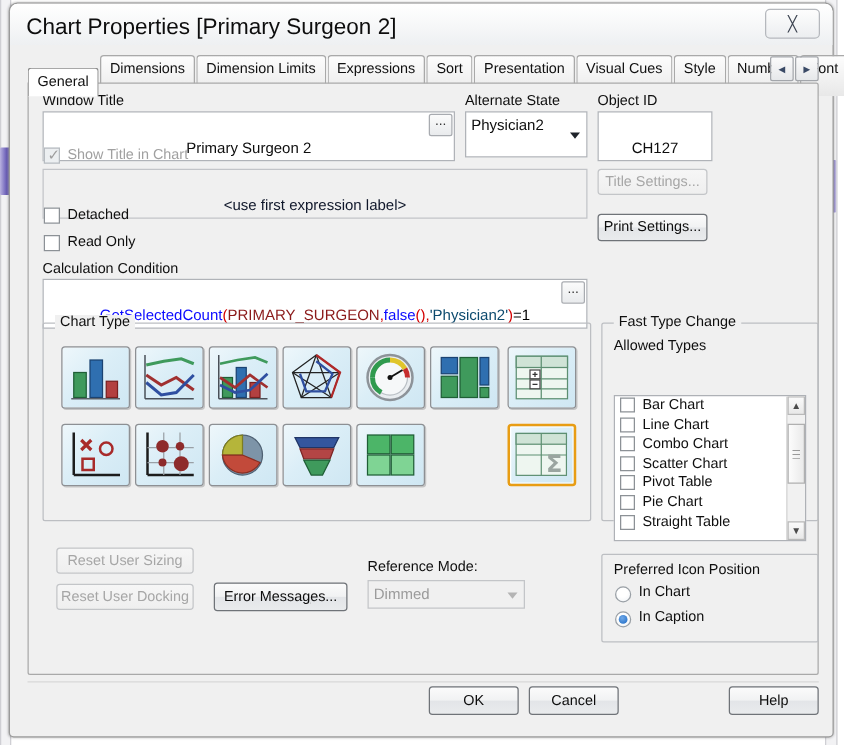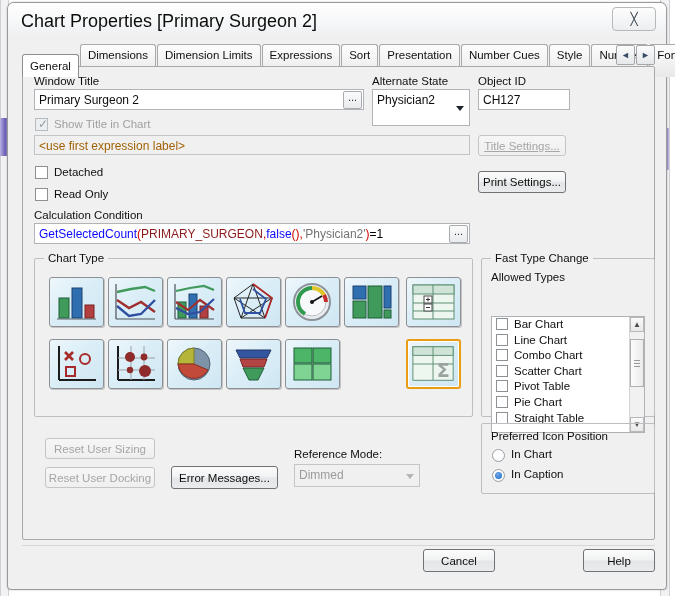--- a/index.html
+++ b/index.html
@@ -54,22 +54,22 @@
     border:1px solid #a3a6ab;border-radius:2px;margin-left:1px;
     text-align:center;line-height:19px;font-size:9px;color:#3a4a66;box-sizing:border-box;}
   .tabpage{position:absolute;left:13px;top:30px;right:10px;bottom:48px;
     background:#f0f0f0;border:1px solid #a9a9a9;border-radius:0 2px 2px 2px;}
 
   
   .lbl{position:absolute;font-size:11.5px;color:#0f0f0f;white-space:nowrap;}
   .lbl.dim{color:#a0a0a0;}
   .txt{position:absolute;background:#ffffff;border:1px solid #b0b3b8;
     box-sizing:border-box;font-size:12px;color:#0d0d0d;
-    padding:1px 4px;line-height:18px;white-space:nowrap;overflow:hidden;}
-  .txt.dis{background:#f0f0f0;border-color:#c2c4c8;color:#a16207;}
+    padding:19px 4px;line-height:18px;white-space:nowrap;overflow:hidden;text-align:center;}
+  .txt.dis{background:#f0f0f0;border-color:#c2c4c8;color:#0f172a;}
   .ell-btn{position:absolute;width:19px;height:18px;
     background:linear-gradient(to bottom,#fbfbfb,#e9ebed);
     border:1px solid #a8abb0;border-radius:2px;box-sizing:border-box;
     text-align:center;line-height:11px;font-size:11px;color:#333;}
   .btn{position:absolute;background:linear-gradient(to bottom,#fbfbfb 0%,#f1f2f3 48%,#e3e5e8 52%,#e9ebed 100%);
     border:1px solid #8e9196;border-radius:3px;box-sizing:border-box;
     font-size:11.5px;color:#0d0d0d;text-align:center;white-space:nowrap;
     display:flex;align-items:center;justify-content:center;}
   .btn.dis{color:#a6a6a6;border-color:#c3c5c8;
     background:linear-gradient(to bottom,#f6f6f6,#efefef);}
@@ -114,21 +114,21 @@
   .vs-thumb{position:absolute;left:0;right:0;background:linear-gradient(to right,#fcfcfc,#eaeaea);
     border:1px solid #b0b0b0;box-sizing:border-box;}
   .vs-grip{position:absolute;left:3px;right:3px;top:50%;margin-top:-3px;height:7px;
     background:repeating-linear-gradient(to bottom,#9a9a9a 0 1px,transparent 1px 3px);}
 
   
   .expr{font-family:"Liberation Sans",sans-serif;font-size:12px;}
   .k-fn{color:#0a0aff;}
   .k-op{color:#d40000;}
   .k-fld{color:#8b1a1a;}
-  .k-str{color:#737373;}
+  .k-str{color:#0c4a6e;}
   .k-num{color:#000000;}
 
   .footer-sep{position:absolute;left:13px;right:10px;bottom:42px;height:0;border-top:1px solid #d7d7d7;}
   .u{text-decoration:underline;}
 </style>
 </head>
 <body>
 
 <div class="bg-root">
 
@@ -145,21 +145,21 @@
       <div class="title-text">Chart Properties [Primary Surgeon 2]</div>
       <div class="close-btn">
         <span>╳</span>
       </div>
     </div>
 
     <div class="client">
 
       <div class="tabstrip">
         <div class="tabs">
-          <div class="tab active">General</div><div class="tab">Dimensions</div><div class="tab">Dimension Limits</div><div class="tab">Expressions</div><div class="tab">Sort</div><div class="tab">Presentation</div><div class="tab">Number Cues</div><div class="tab">Style</div><div class="tab">Number</div><div class="tab">Font</div>
+          <div class="tab active">General</div><div class="tab">Dimensions</div><div class="tab">Dimension Limits</div><div class="tab">Expressions</div><div class="tab">Sort</div><div class="tab">Presentation</div><div class="tab">Visual Cues</div><div class="tab">Style</div><div class="tab">Number</div><div class="tab">Font</div>
         </div>
         <div class="tab-nav">
           <div class="nav-btn">◄</div><div class="nav-btn">►</div>
         </div>
       </div>
 
       <div class="tabpage">
 
         <div class="lbl" style="left:11px;top:8px;">Window Title</div>
         <div class="txt" style="left:11px;top:22px;width:330px;height:21px;">Primary Surgeon 2</div>
@@ -173,21 +173,21 @@
 
         <div class="lbl" style="left:455px;top:8px;">Object ID</div>
         <div class="txt" style="left:455px;top:22px;width:92px;height:21px;">CH127</div>
 
         <div class="cb dis" style="left:12px;top:51px;">
           <span class="tick">✓</span>
         </div>
         <div class="lbl dim" style="left:31px;top:51px;">Show Title in Chart</div>
         <div class="txt dis" style="left:11px;top:68px;width:436px;height:20px;">&lt;use first expression label&gt;</div>
 
-        <div class="btn dis" style="left:455px;top:68px;width:88px;height:21px;text-decoration:underline;">Title Settings...</div>
+        <div class="btn dis" style="left:455px;top:68px;width:88px;height:21px;">Title Settings...</div>
 
         <div class="btn strong" style="left:455px;top:104px;width:88px;height:22px;">Print Settings...</div>
 
         <div class="cb" style="left:12px;top:99px;"></div>
         <div class="lbl" style="left:31px;top:99px;">Detached</div>
         <div class="cb" style="left:12px;top:121px;"></div>
         <div class="lbl" style="left:31px;top:121px;">Read Only</div>
 
         <div class="lbl" style="left:11px;top:142px;">Calculation Condition</div>
         <div class="txt" style="left:11px;top:156px;width:436px;height:21px;">
@@ -347,21 +347,21 @@
             <div class="vscroll">
               <div class="vs-btn" style="top:0;">▲</div>
               <div class="vs-thumb" style="top:22px;height:48px;">
                 <div class="vs-grip"></div>
               </div>
               <div class="vs-btn" style="bottom:0;">▼</div>
             </div>
           </div>
         </div>
 
-        <div class="group" style="left:458px;top:356px;width:172px;height:69px;text-decoration:underline;">
+        <div class="group" style="left:458px;top:376px;width:172px;height:69px;text-decoration:underline;">
           <div class="lbl" style="left:9px;top:6px;">Preferred Icon Position</div>
           <div class="radio off" style="left:10px;top:25px;"></div>
           <div class="lbl" style="left:29px;top:24px;">In Chart</div>
           <div class="radio" style="left:10px;top:45px;">
               <span class="dot"></span>
             </div>
           <div class="lbl" style="left:29px;top:44px;">In Caption</div>
         </div>
 
         <div class="btn dis" style="left:22px;top:371px;width:110px;height:21px;">Reset User Sizing</div>
@@ -371,18 +371,19 @@
         </div>
 
         <div class="lbl" style="left:271px;top:381px;">Reference Mode:</div>
         <div class="combo dis" style="left:271px;top:397px;width:126px;height:23px;">
           <span>Dimmed</span>
           <span class="arrow"></span>
         </div>
       </div>
 
       <div class="footer-sep"></div>
+      <div class="btn strong" style="left:334px;top:513px;width:72px;height:23px;">OK</div>
       <div class="btn strong" style="left:414px;top:513px;width:72px;height:23px;">Cancel</div>
       <div class="btn strong" style="left:574px;top:513px;width:72px;height:23px;">Help</div>
 
     </div>
   </div>
 </div>
 
 </body></html>

